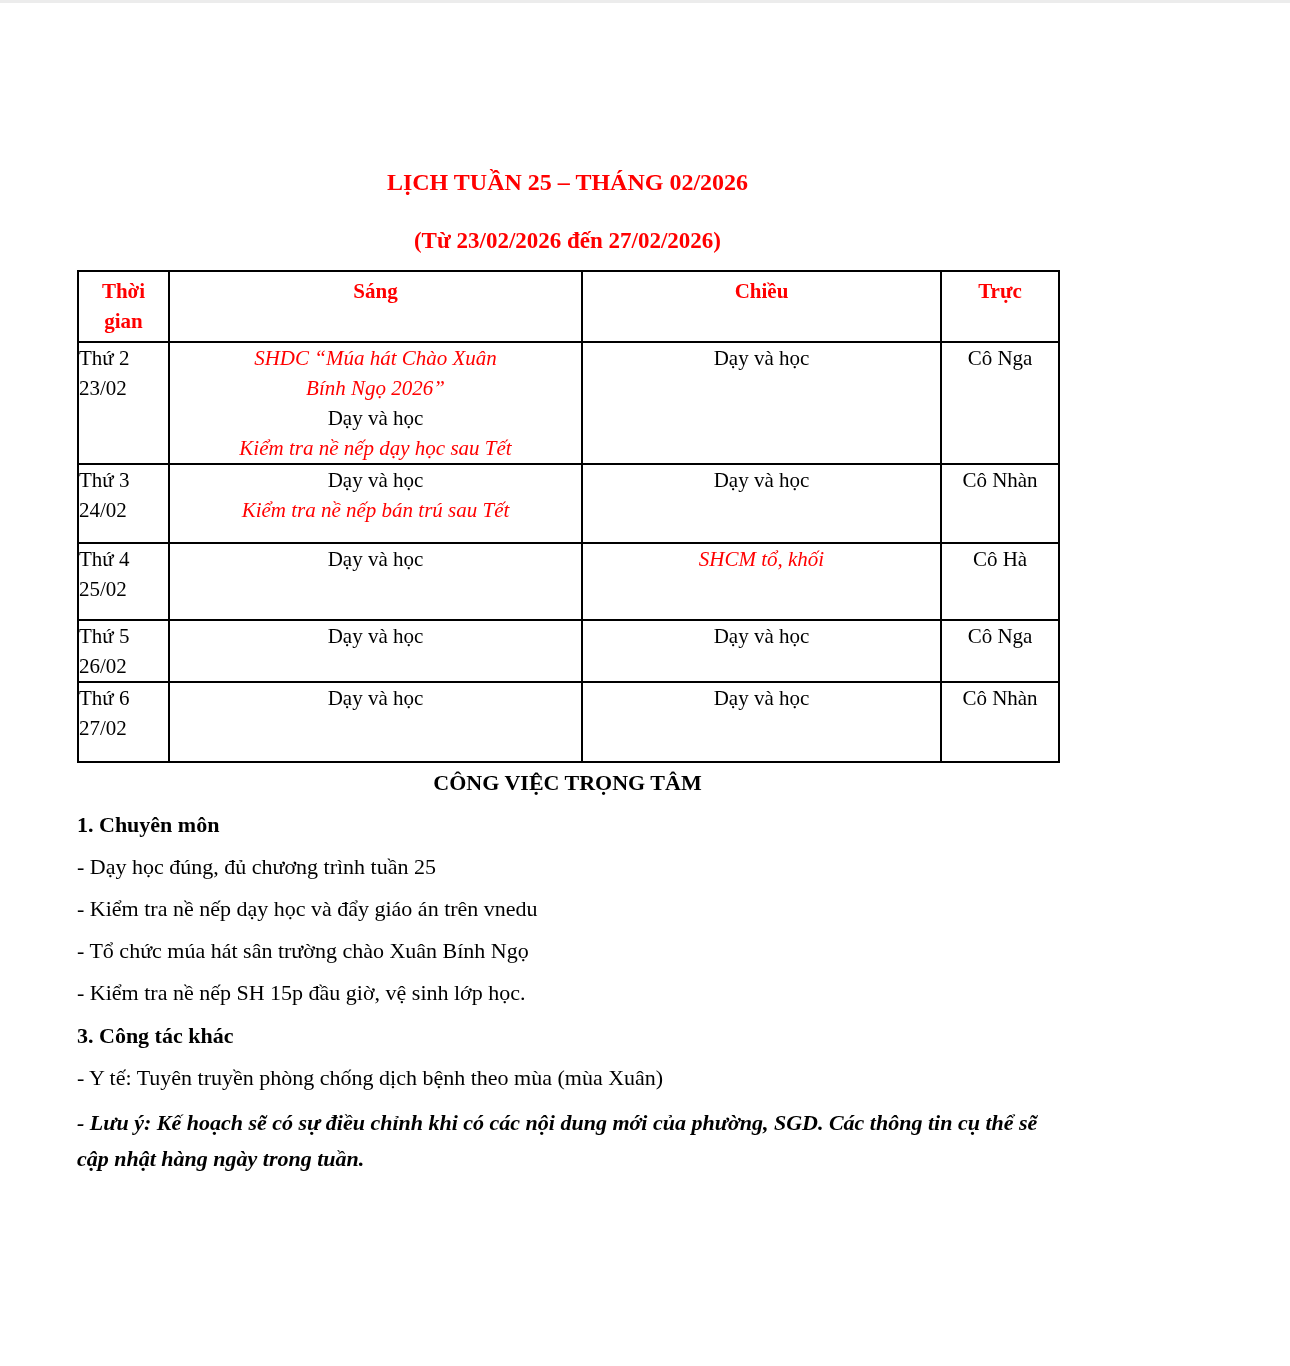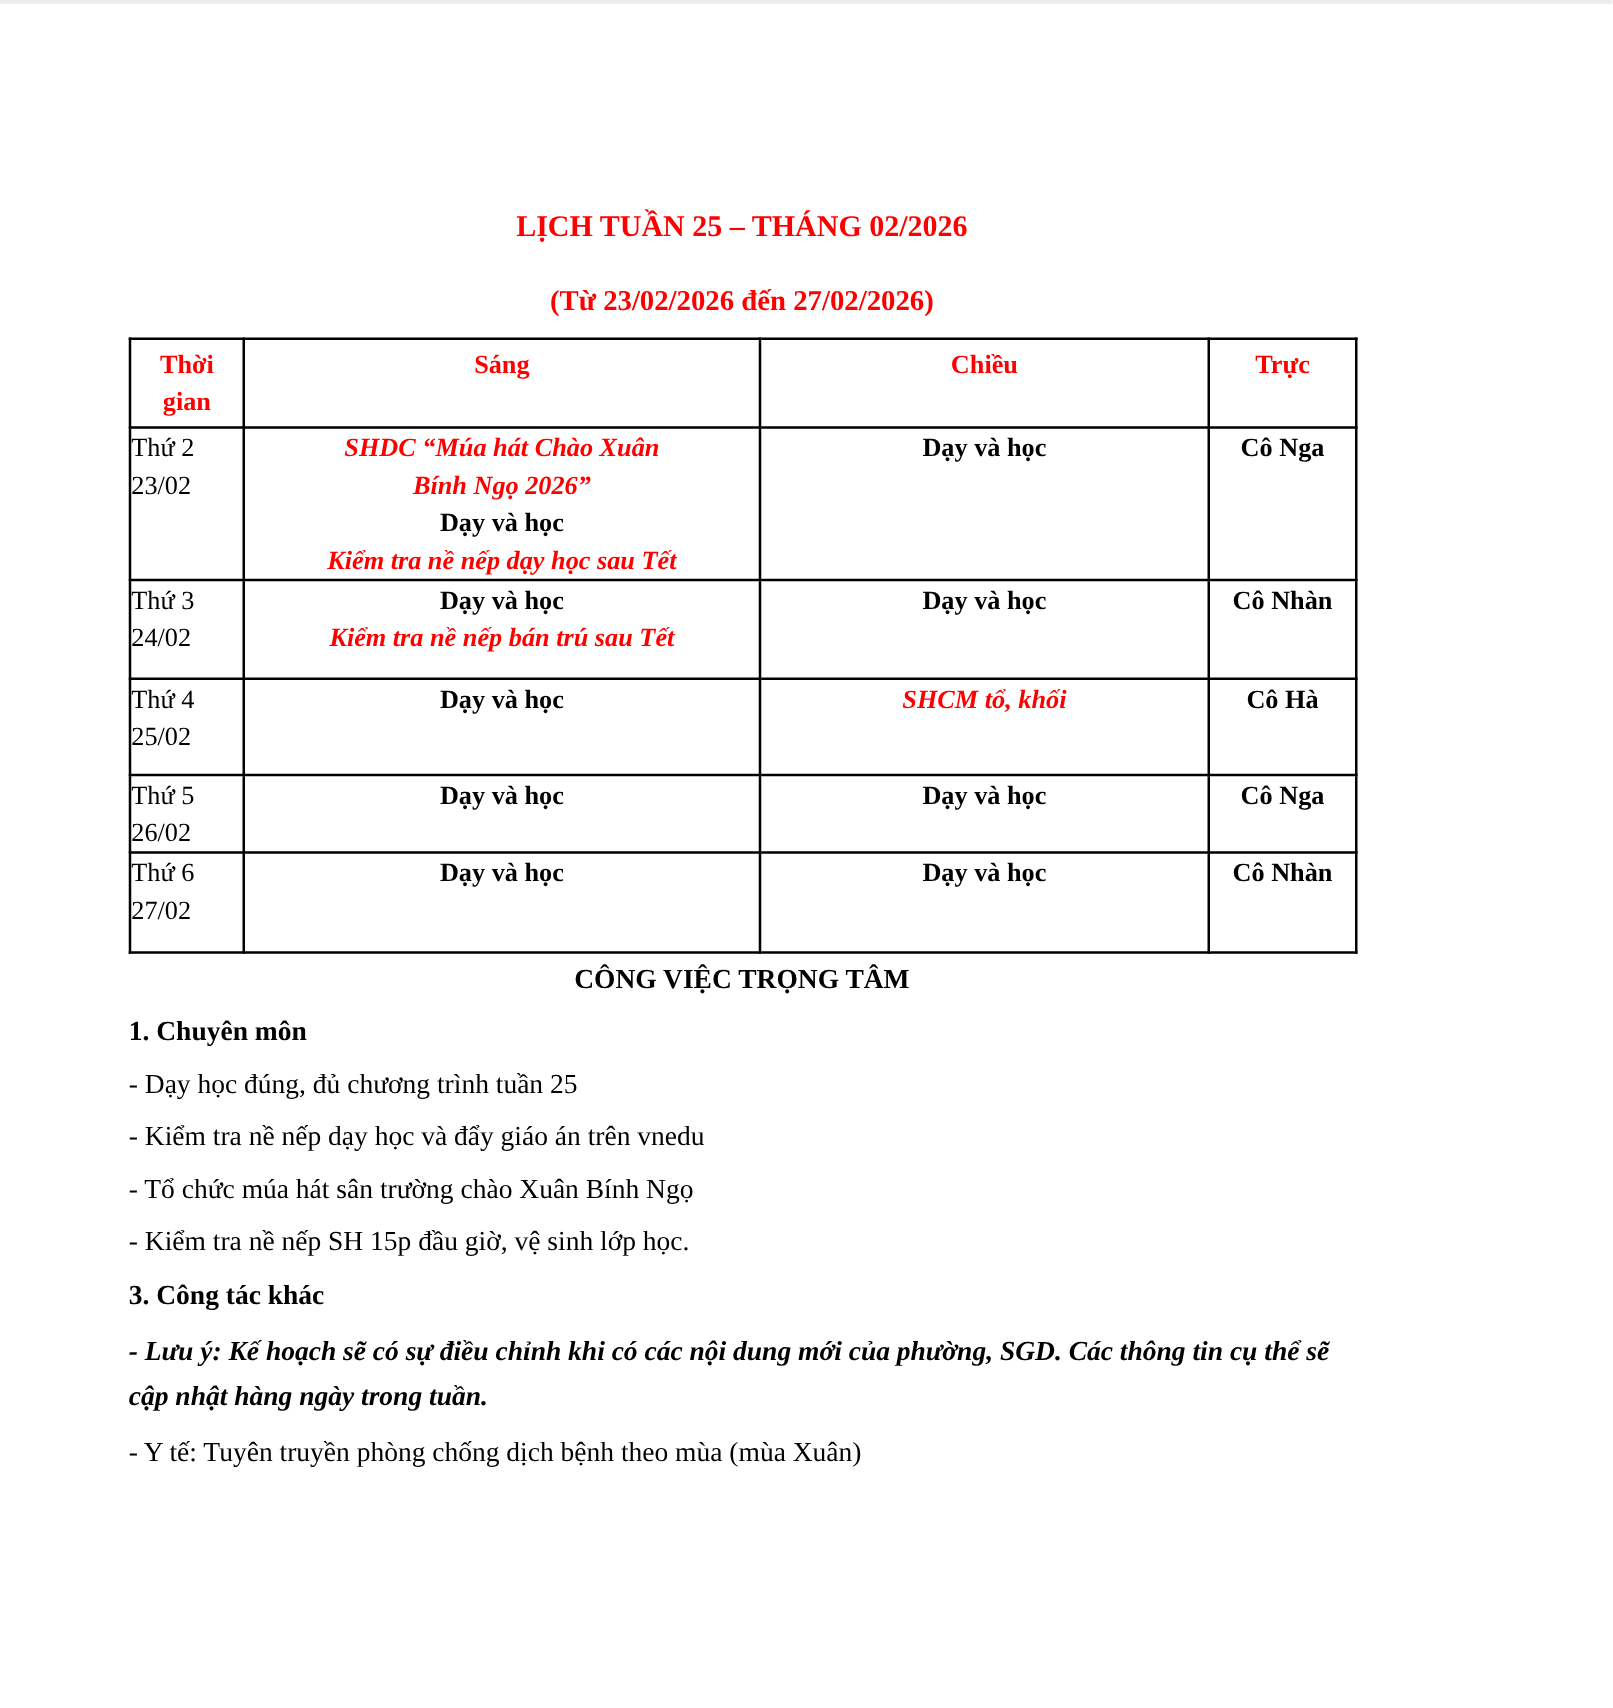--- a/index.html
+++ b/index.html
@@ -2,21 +2,21 @@
 <html><head>
 <meta charset="utf-8">
 <style>
   html, body { margin:0; padding:0; }
   body {
     width:1290px; height:1366px; background:#ffffff;
     font-family:"Liberation Serif", serif; color:#000;
     overflow:hidden; position:relative;
   }
   .top-line { position:absolute; top:0; left:0; width:1290px; height:3px; background:#ececec; }
-  .content { margin-left:103px; width:981px; }
+  .content { margin-left:77px; width:981px; }
   .doc-title {
     margin:0; padding-top:166px; text-align:center;
     color:#ff0000; font-weight:bold; font-size:24px; line-height:32px;
   }
   .doc-subtitle {
     margin:0; margin-top:28px; text-align:center;
     color:#ff0000; font-weight:bold; font-size:23px; line-height:30px;
   }
   table.schedule {
     margin-top:14px; border-collapse:collapse; table-layout:fixed;
@@ -26,21 +26,21 @@
     border:2px solid #000; vertical-align:top; padding:0;
     line-height:30px; overflow:hidden;
   }
   col.c-time { width:91px; } col.c-morning { width:413px; }
   col.c-afternoon { width:359px; } col.c-duty { width:118px; }
   tr.hdr { height:71px; }
   table.schedule th {
     color:#ff0000; font-weight:bold; text-align:center; padding:4px 6px 0 6px;
   }
   td.day { text-align:left; padding:4px 2px 0 9px; }
-  td.mid, td.duty { text-align:center; padding:4px 4px 0 4px;font-weight:bold; }
+  td.mid, td.duty { text-align:center; padding:4px 4px 0 4px; }
   .line { display:block; }
   .red-italic { color:#ff0000; font-style:italic; }
   .tasks-heading {
     margin:6px 0 0 0; text-align:center; font-weight:bold;
     font-size:22px; line-height:28px; color:#000;
   }
   .sec-heading { margin:13px 0 0 0; font-weight:bold; font-size:22px; line-height:30px; }
   .sec-item { margin:12px 0 0 0; font-size:22px; line-height:30px; }
   .bold-italic { font-weight:bold; font-style:italic; line-height:36px; }
 </style>
@@ -144,17 +144,17 @@
 
   <h3 class="tasks-heading">CÔNG VIỆC TRỌNG TÂM</h3>
 
   <div id="tasks-sections">
       <p class="sec-heading">1. Chuyên môn</p>
       <p class="sec-item">- Dạy học đúng, đủ chương trình tuần 25</p>
       <p class="sec-item">- Kiểm tra nề nếp dạy học và đẩy giáo án trên vnedu</p>
       <p class="sec-item">- Tổ chức múa hát sân trường chào Xuân Bính Ngọ</p>
       <p class="sec-item">- Kiểm tra nề nếp SH 15p đầu giờ, vệ sinh lớp học.</p>
       <p class="sec-heading">3. Công tác khác</p>
+      <p class="sec-item">- Y tế: Tuyên truyền phòng chống dịch bệnh theo mùa (mùa Xuân)</p>
       <p class="sec-item bold-italic">- Lưu ý: Kế hoạch sẽ có sự điều chỉnh khi có các nội dung mới của phường, SGD. Các thông tin cụ thể sẽ cập nhật hàng ngày trong tuần.</p>
-      <p class="sec-item">- Y tế: Tuyên truyền phòng chống dịch bệnh theo mùa (mùa Xuân)</p>
     </div>
 
 </div>
 
 </body></html>

